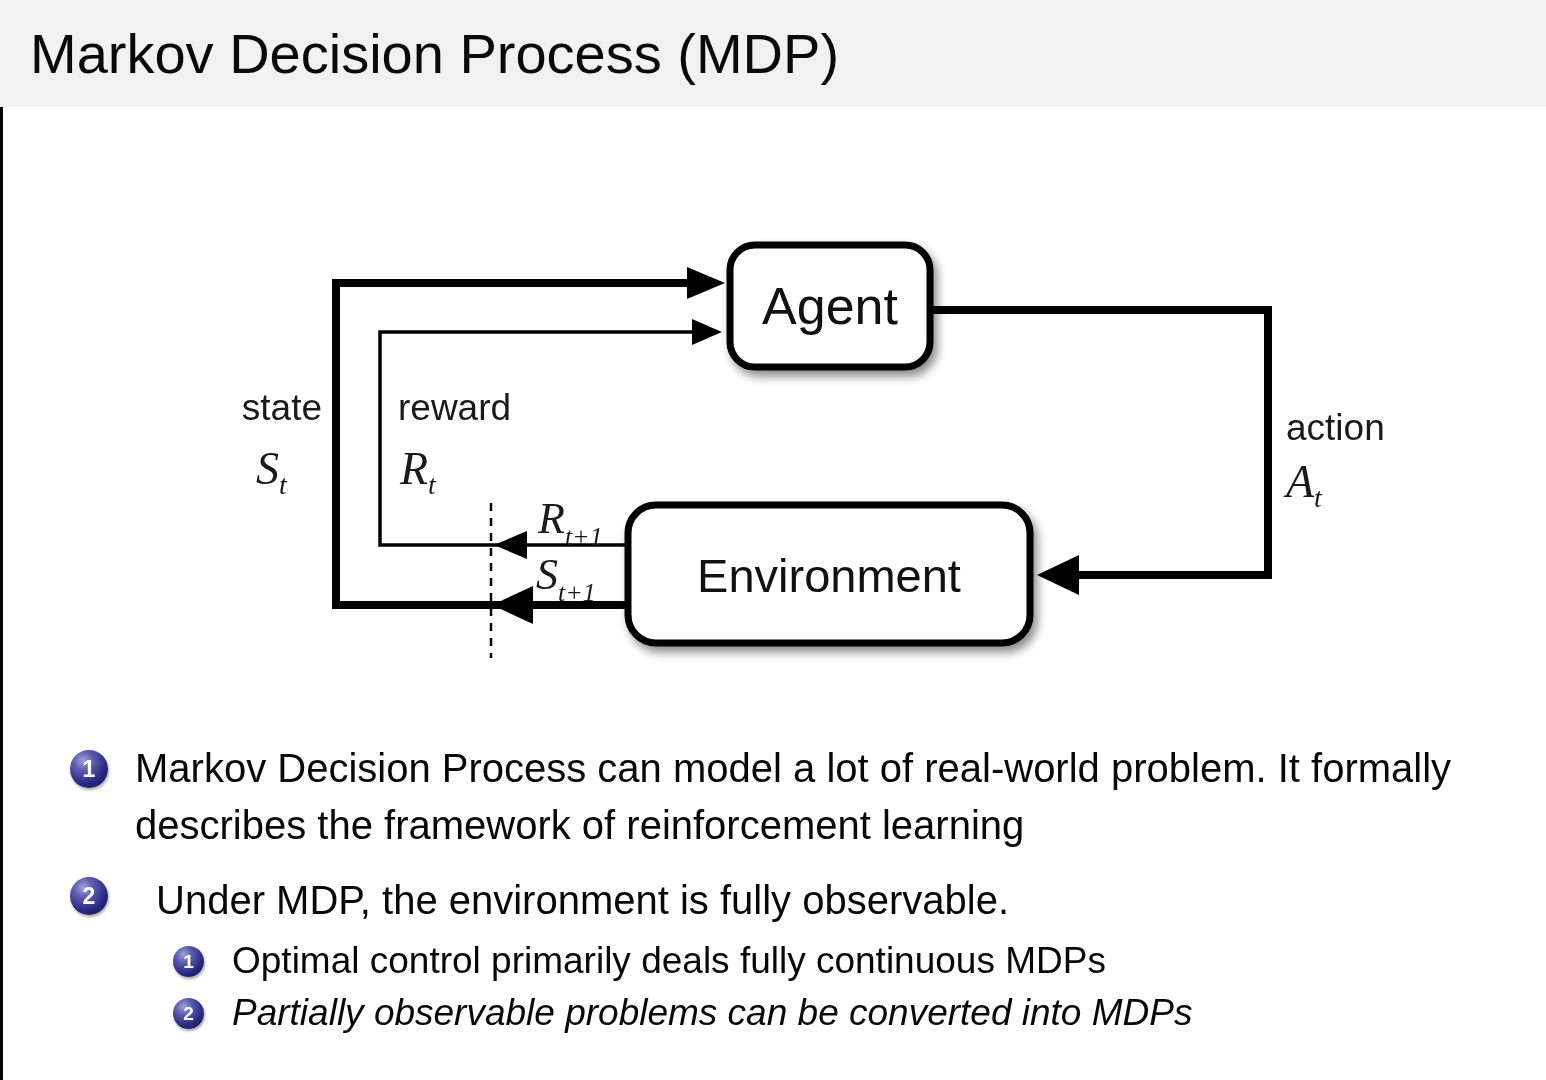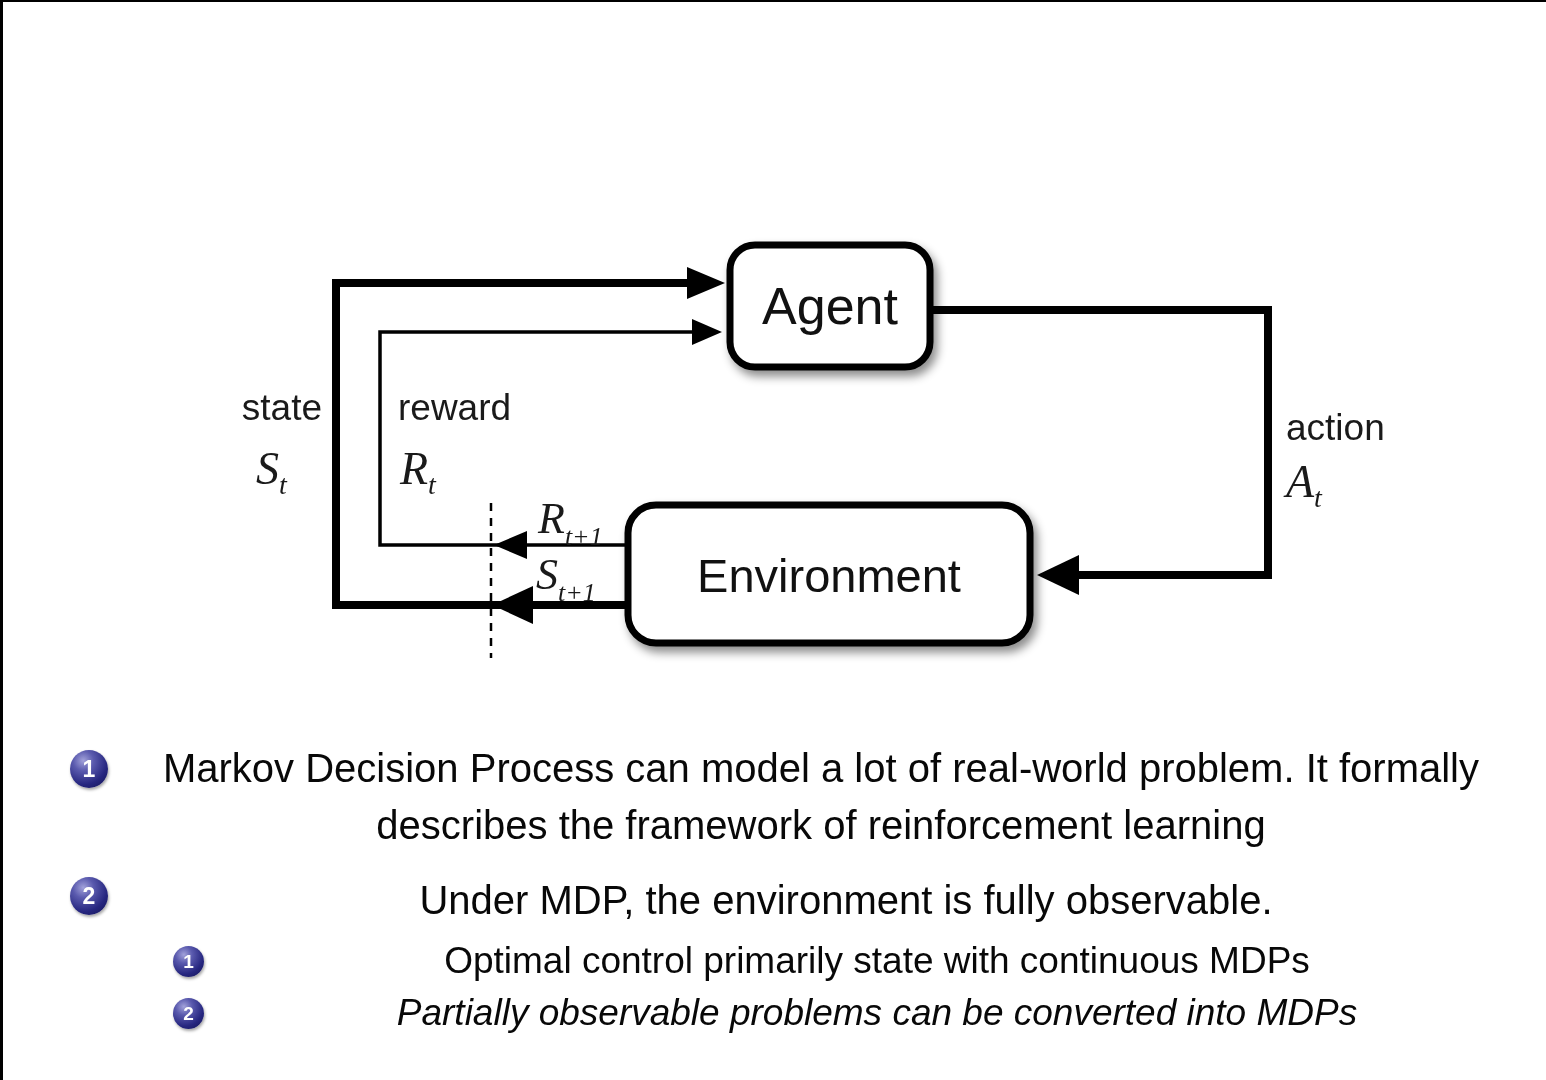--- a/index.html
+++ b/index.html
@@ -30,33 +30,36 @@
   .ball{
     position:absolute;border-radius:50%;
     background:radial-gradient(circle at 35% 28%, #a2a2da 0%, #5a5aae 28%, #26267f 65%, #12124f 100%);
     color:#fff;display:flex;align-items:center;justify-content:center;
     font-weight:700;
     box-shadow:1px 2px 3px rgba(0,0,0,0.35);
   }
   .ball-l1{width:38px;height:38px;font-size:23px;}
   .ball-l2{width:31px;height:31px;font-size:19px;}
   .li-text{
-    position:absolute;color:#080808;text-align:center;
+    position:absolute;color:#080808;
   }
   .li-l1{font-size:40px;line-height:57px;}
   .li-l2{font-size:37px;line-height:46px;}
 </style>
 </head>
 <body>
 
 <div class="slide">
 
   <div class="edge-left"></div>
   <div class="edge-top"></div>
 
+  <div class="title-bar">
+    <span class="title-text">Markov Decision Process (MDP)</span>
+  </div>
 
   <svg class="diagram" viewBox="0 0 1546 1080">
     <defs>
       <filter id="boxshadow" x="-20%" y="-20%" width="150%" height="160%">
         <feDropShadow dx="4" dy="6" stdDeviation="5" flood-color="#000000" flood-opacity="0.45"></feDropShadow>
       </filter>
     </defs>
 
     <polyline class="wire" points="628,605 336,605 336,283 702,283" stroke-width="8"></polyline>
     <polygon points="725,283 687,267 687,299" fill="#000"></polygon>
@@ -100,21 +103,21 @@
     <div class="li-text li-l1" style="left:135px;top:740px;width:1372px;">Markov Decision Process can model a lot of real-world problem. It formally describes the framework of reinforcement learning</div>
 
     <div class="ball ball-l1" style="left:70px;top:877px;">
       <span>2</span>
     </div>
     <div class="li-text li-l1" style="left:135px;top:872px;width:1380px;margin-left:21px;">Under MDP, the environment is fully observable.</div>
 
     <div class="ball ball-l2" style="left:173px;top:946px;">
       <span>1</span>
     </div>
-    <div class="li-text li-l2" style="left:232px;top:938px;width:1290px;">Optimal control primarily state with continuous MDPs</div>
+    <div class="li-text li-l2" style="left:232px;top:938px;width:1290px;">Optimal control primarily deals fully continuous MDPs</div>
 
     <div class="ball ball-l2" style="left:173px;top:998px;">
       <span>2</span>
     </div>
     <div class="li-text li-l2" style="left:232px;top:990px;width:1290px;font-style:italic;">Partially observable problems can be converted into MDPs</div>
 
   </div>
 </div>
 
 </body></html>

